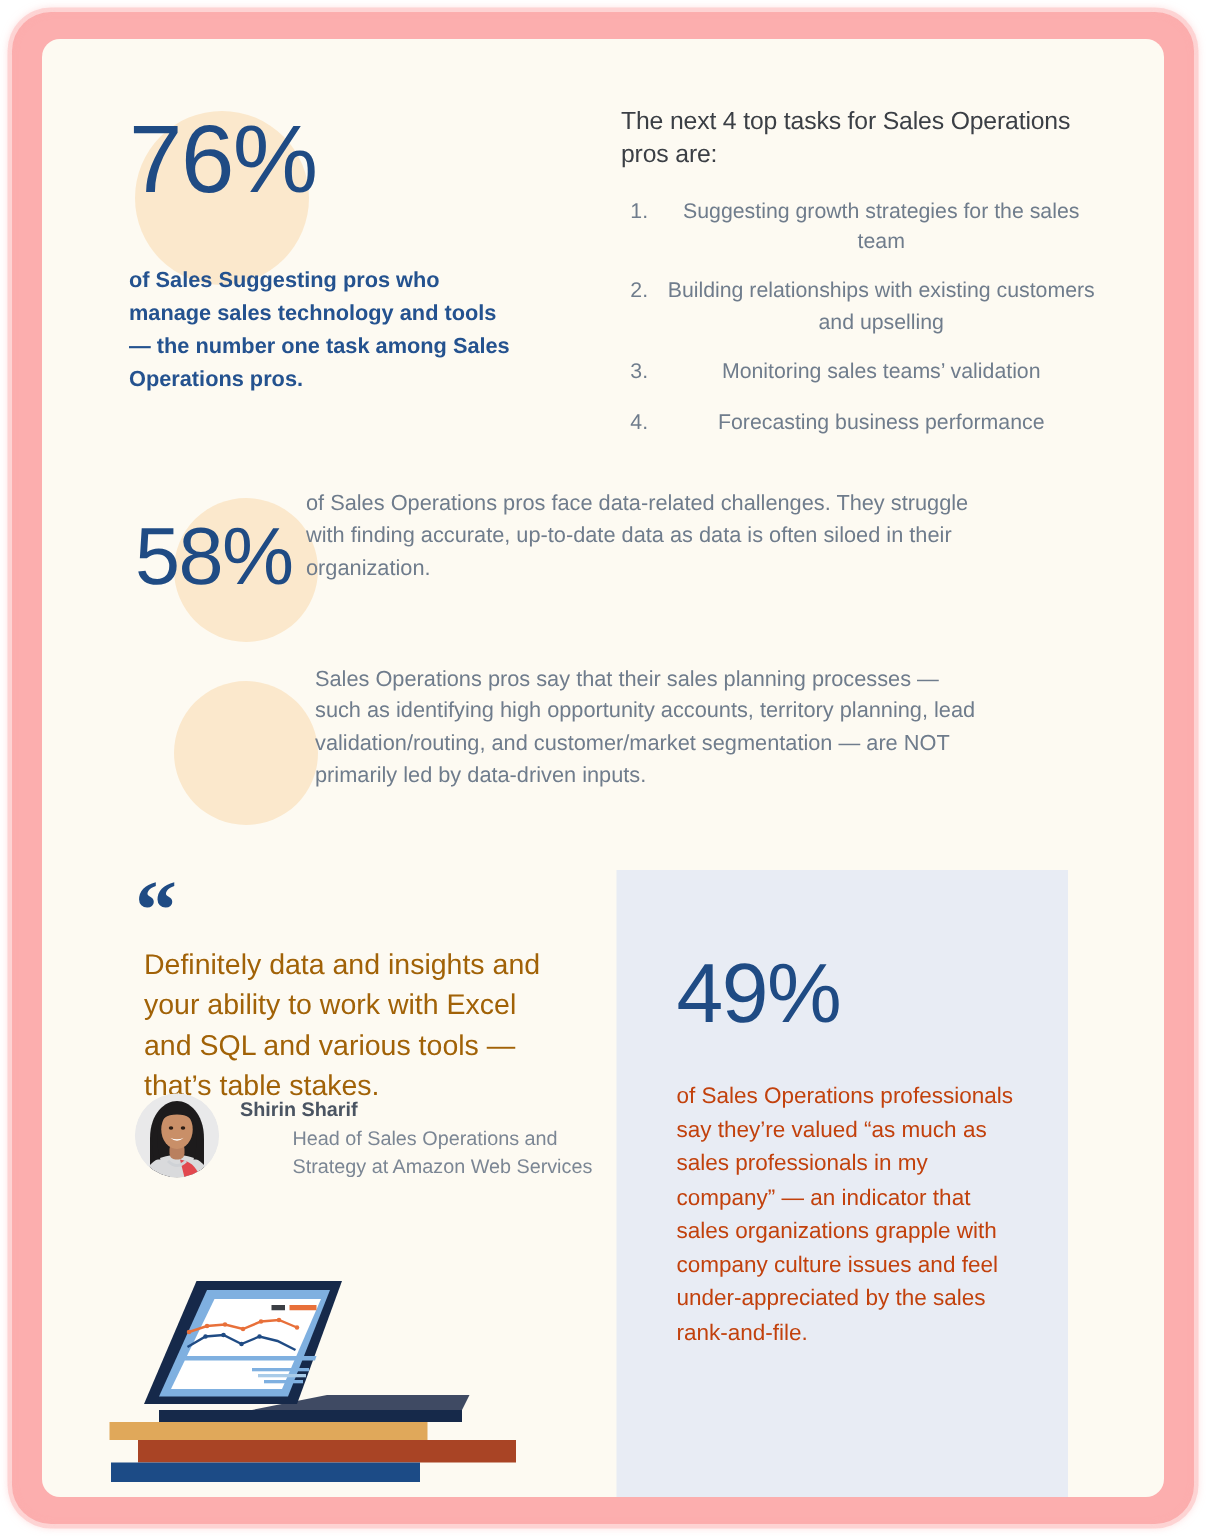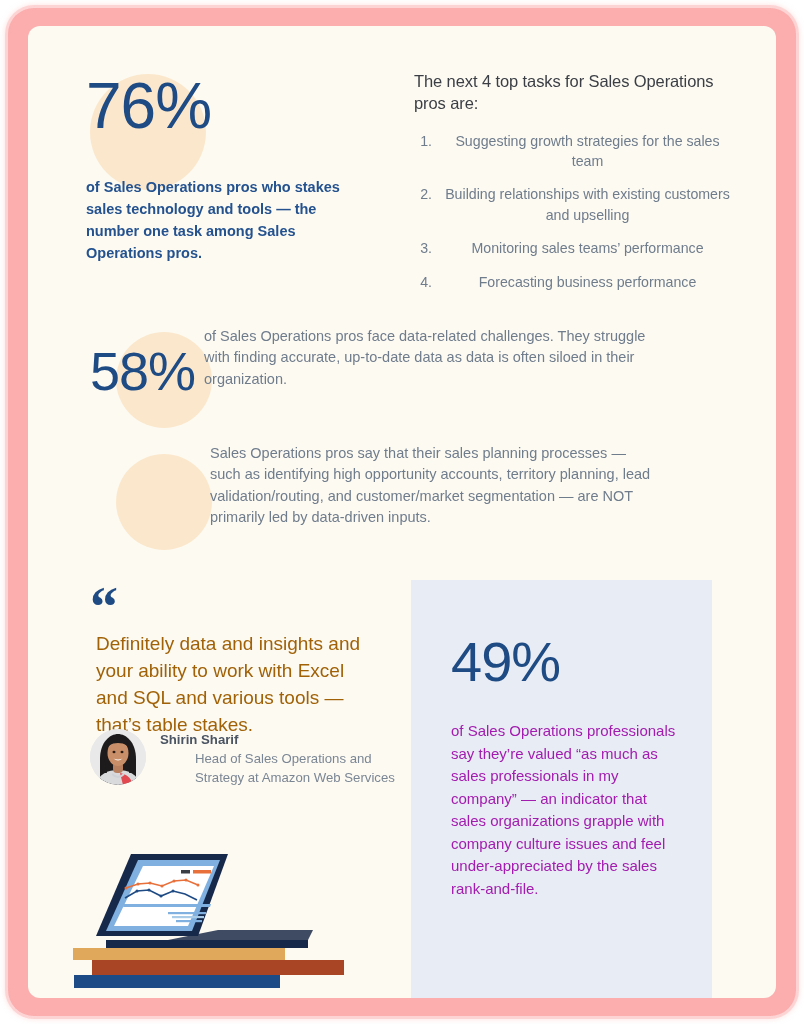--- a/index.html
+++ b/index.html
@@ -199,21 +199,21 @@
     font-size: 56px;
     color: #1f4b84;
     line-height: 1;
     letter-spacing: -1px;
   }
   #text-49 {
     position: absolute;
     left: 40px;
     top: 140px;
     width: 225px;
-    color: #a21caf;
+    color: #c2410c;
     font-size: 15px;
     line-height: 1.5;
   }
 
   
   #laptop {
     position: absolute;
     left: 40px;
     top: 812px;
     width: 310px;
@@ -225,28 +225,28 @@
 <body>
 
 <div id="page">
 
   <div class="pink-frame"></div>
 
   <div class="canvas">
 
     <div class="blob" id="blob-76"></div>
     <div class="stat-number" id="num-76">76%</div>
-    <div id="caption-76">of Sales Operations pros who stakes sales technology and tools — the number one task among Sales Operations pros.</div>
+    <div id="caption-76">of Sales Suggesting pros who manage sales technology and tools — the number one task among Sales Operations pros.</div>
 
     <div id="tasks">
       <h2>The next 4 top tasks for Sales Operations pros are:</h2>
       <ol>
         <li>Suggesting growth strategies for the sales team</li>
         <li>Building relationships with existing customers and upselling</li>
-        <li>Monitoring sales teams’ performance</li>
+        <li>Monitoring sales teams’ validation</li>
         <li>Forecasting business performance</li>
       </ol>
     </div>
 
     <div class="blob" id="blob-58"></div>
     <div class="stat-number" id="num-58">58%</div>
     <div class="body-text" id="text-58">of Sales Operations pros face data-related challenges. They struggle with finding accurate, up-to-date data as data is often siloed in their organization.</div>
 
     <div class="blob" id="blob-13"></div>
     <div class="body-text" id="text-13">Sales Operations pros say that their sales planning processes — such as identifying high opportunity accounts, territory planning, lead validation/routing, and customer/market segmentation — are NOT primarily led by data-driven inputs.</div>

